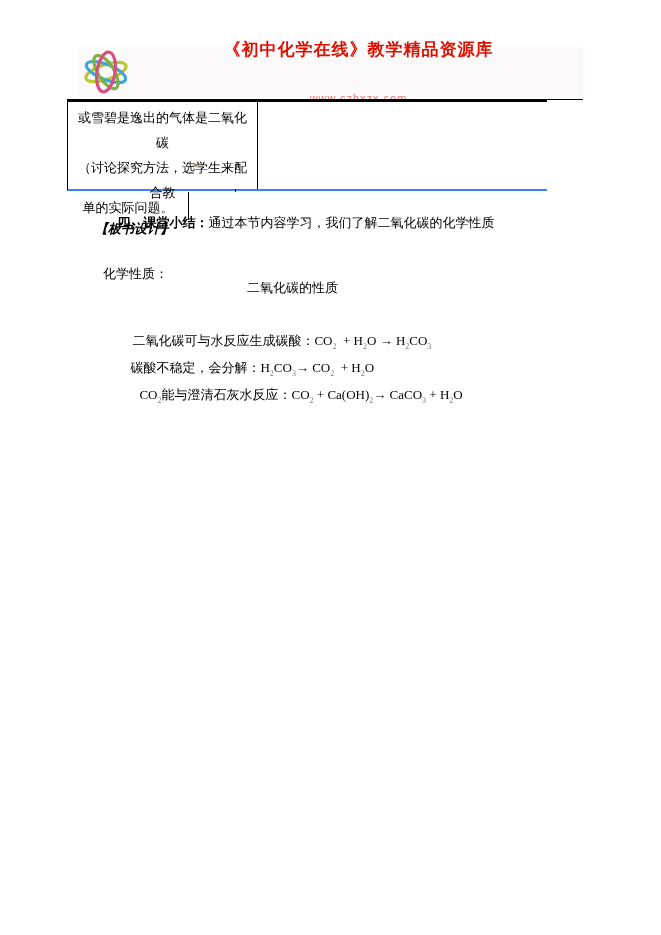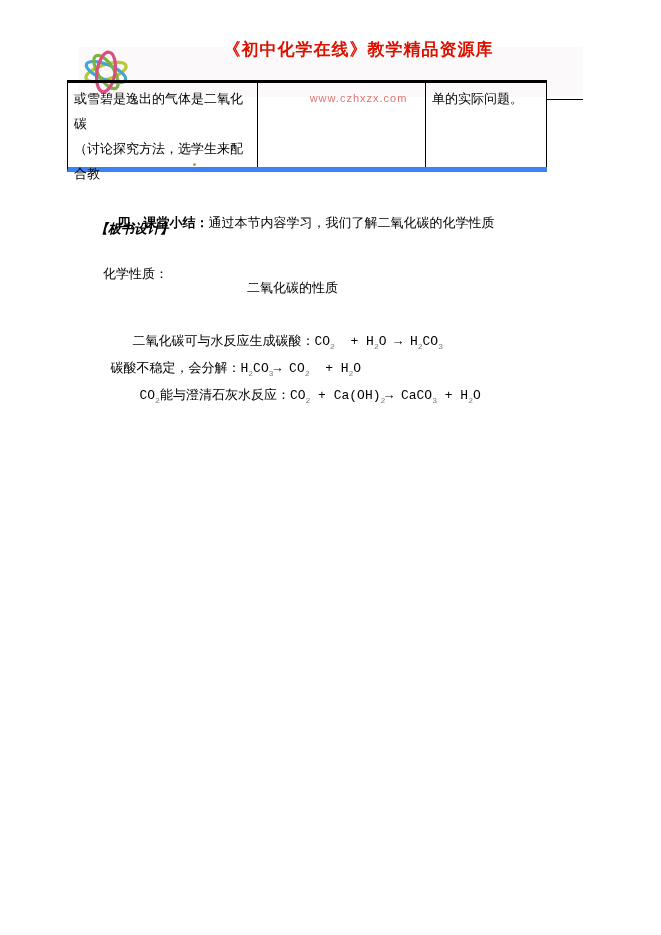--- a/index.html
+++ b/index.html
@@ -1,46 +1,48 @@
 <!DOCTYPE html>
 <html><head>
 <meta charset="utf-8">
 <style>
   * { margin:0; padding:0; box-sizing:border-box; }
   html,body { background:#ffffff; }
   .page {
     position:relative; width:655px; height:935px; background:#ffffff;
     font-family:"Liberation Sans","DejaVu Sans",sans-serif; color:#000;
     overflow:hidden;
+    text-align:center;
   }
   
   .banner {
     position:absolute; left:78px; top:47px; width:505px; height:50px;
     background:#fbf9f9; display:flex; align-items:center;
   }
   .logo { width:56px; height:50px; flex:0 0 56px; display:flex; align-items:center; justify-content:center; }
   .banner-text { flex:1; display:flex; flex-direction:column; align-items:center; justify-content:center; }
   .banner-title { font-size:17px; font-weight:bold; letter-spacing:1px; line-height:20px; }
   .banner-url { font-size:11px; margin-top:2px; letter-spacing:1px; }
   
   .doc-table {
-    position:absolute; left:67px; top:80px; width:480px; height:92px;
-    border-top:3px solid #000; border-left:1px solid #000; border-bottom:5px solid #3b82f6;
+    position:absolute; left:67px; top:99px; width:480px; height:92px;
+    border-top:3px solid #000; border-left:1px solid #000; border-bottom:2px solid #3b82f6;
     display:flex;
+    flex-direction:column;
   }
   .doc-table .cell { border-right:1px solid #000; height:100%; padding:3px 6px 0 6px; font-size:13px; line-height:25px; }
   .cell-1 { width:190px; }
   .cell-2 { width:168px; }
   .cell-3 { width:121px; }
   .top-ext { position:absolute; left:547px; top:99px; width:36px; height:1px; background:#000; }
   .speck { position:absolute; left:193px; top:163px; width:3px; height:3px; background:#dd8f2e; border-radius:50%; }
   
   .line { position:absolute; font-size:13px; line-height:17px; white-space:pre; }
   .bold { font-weight:bold; }
-  .formula { font-family:Liberation Mono, monospace; font-size:13px; white-space:pre;margin-top:28px; }
+  .formula { font-family:Liberation Serif, serif; font-size:13px; white-space:pre;margin-top:28px; }
   .formula sub { font-size:8px; color:#7f7f7f; }
 </style>
 </head>
 <body>
 
 <div class="page">
 
   <div class="banner">
     <div class="logo">
       <svg width="50" height="46" viewBox="0 0 50 46">
@@ -79,21 +81,21 @@
 
   <div class="line" style="left:247px; top:243px;margin-top:36px;">二氧化碳的性质</div>
 
   <div class="line" style="left:103px; top:265px;">化学性质：</div>
 
 
   <div class="line" style="left:118px; top:315px;">
     <span>二氧化碳可与水反应生成碳酸：</span><span class="formula"><span>CO</span><sub>2</sub><span>  + H</span><sub>2</sub><span>O → H</span><sub>2</sub><span>CO</span><sub>3</sub></span>
   </div>
 
-  <div class="line" style="left:96px; top:342px;">
+  <div class="line" style="left:116px; top:342px;">
     <span>碳酸不稳定，会分解：</span><span class="formula"><span>H</span><sub>2</sub><span>CO</span><sub>3</sub><span>→ CO</span><sub>2</sub><span>  + H</span><sub>2</sub><span>O</span></span>
   </div>
 
   <div class="line" style="left:125px; top:369px;">
     <span class="formula"><span>CO</span><sub>2</sub></span><span>能与澄清石灰水反应：</span><span class="formula"><span>CO</span><sub>2</sub><span> + Ca(OH)</span><sub>2</sub><span>→ CaCO</span><sub>3</sub><span> + H</span><sub>2</sub><span>O</span></span>
   </div>
 
 </div>
 
 </body></html>

